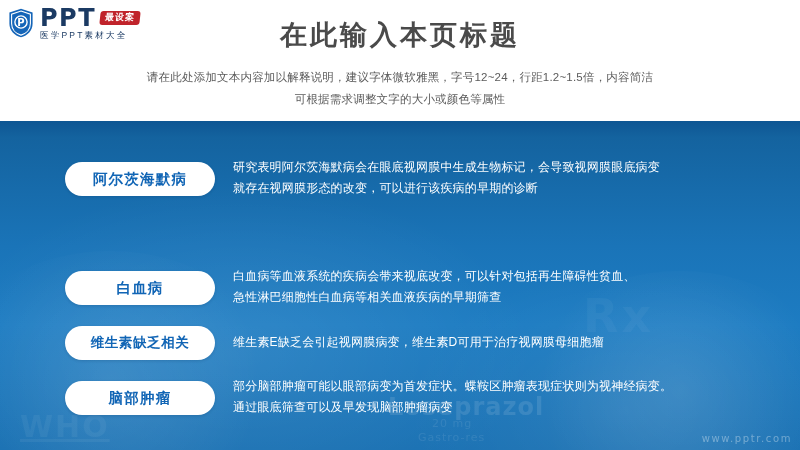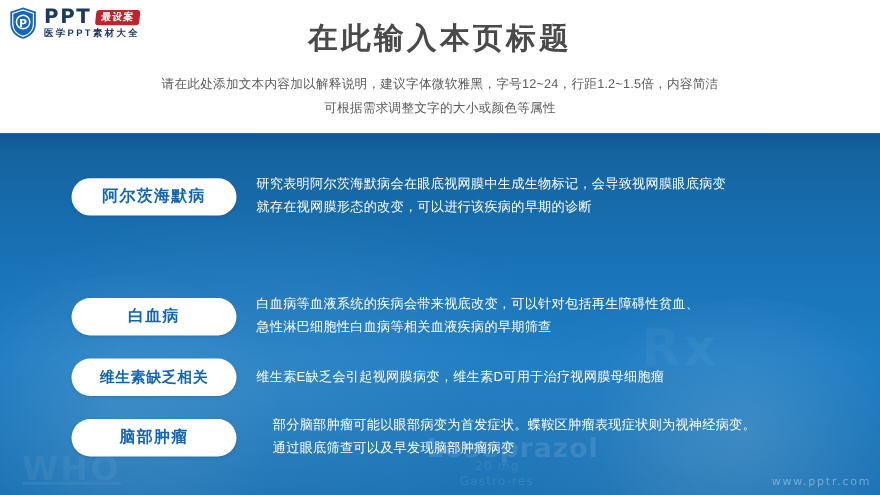--- a/index.html
+++ b/index.html
@@ -41,21 +41,21 @@
     flex-direction: column;
     justify-content: center;
     gap: 1px;
   }
   .logo-row1 {
     display: flex;
     align-items: center;
     gap: 4px;
   }
   .logo-ppt {
-    font-size: 18px;
+    font-size: 24px;
     font-weight: bold;
     color: #1b3a63;
     letter-spacing: 1.5px;
     line-height: 1;
     font-family: "DejaVu Sans", sans-serif;
   }
   .logo-badge {
     background: #c0232b;
     color: #ffffff;
     font-size: 9px;
@@ -64,21 +64,21 @@
     border-radius: 3px;
     line-height: 1;
     letter-spacing: 1px;
     transform: skewX(-6deg);
   }
   .logo-sub {
     font-size: 8.5px;
     color: #1b3a63;
     letter-spacing: 2.2px;
     line-height: 1;
-    font-weight: bold;
+    font-weight: normal;
     white-space: nowrap;
   }
 
   
   .slide-title {
     position: absolute;
     left: 0;
     right: 0;
     top: 20px;
     text-align: center;
@@ -264,21 +264,21 @@
         </div>
         <div class="body-text" style="top:9px;">
           <div>维生素E缺乏会引起视网膜病变，维生素D可用于治疗视网膜母细胞瘤</div>
         </div>
       </div>
 
       <div class="row" style="top:257px; height:40px;">
         <div class="pill" style="top:3px;">
           <span>脑部肿瘤</span>
         </div>
-        <div class="body-text" style="top:-2px;margin-left:15px;">
+        <div class="body-text" style="top:-2px;">
           <div>部分脑部肿瘤可能以眼部病变为首发症状。蝶鞍区肿瘤表现症状则为视神经病变。</div>
           <div>通过眼底筛查可以及早发现脑部肿瘤病变</div>
         </div>
       </div>
 
     </div>
 
     <div class="footer-url">www.pptr.com</div>
   </div>
 

